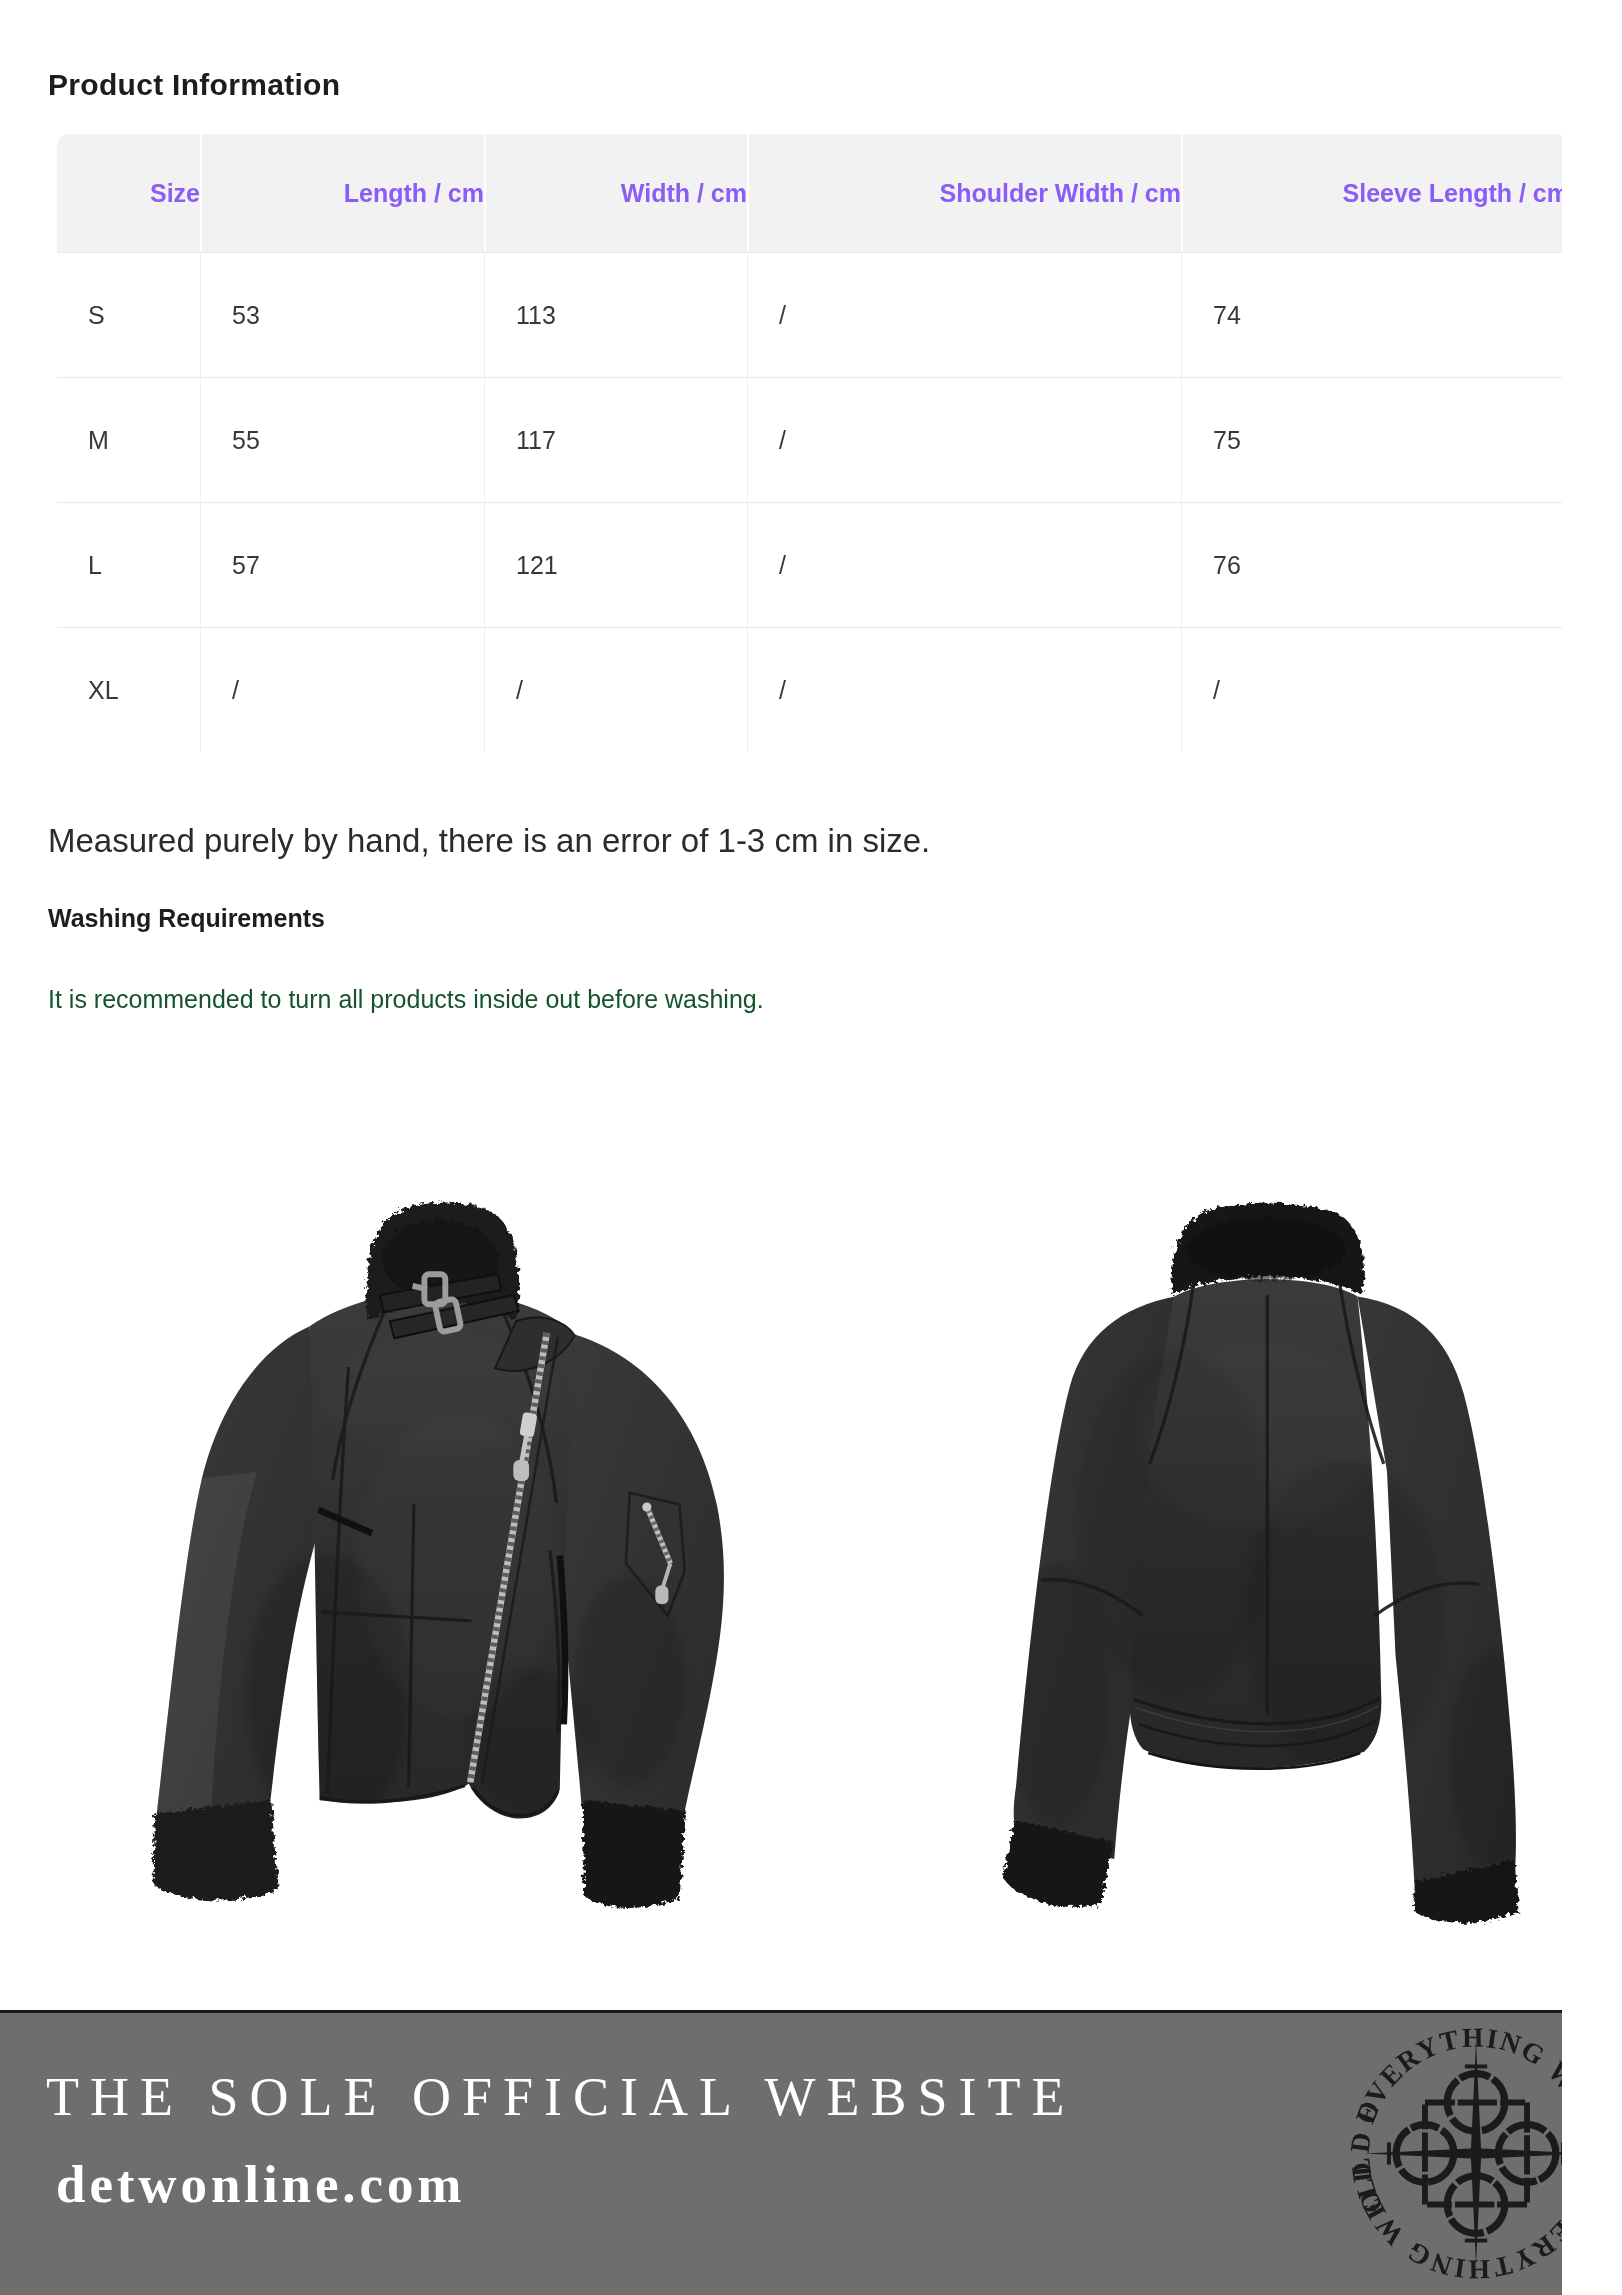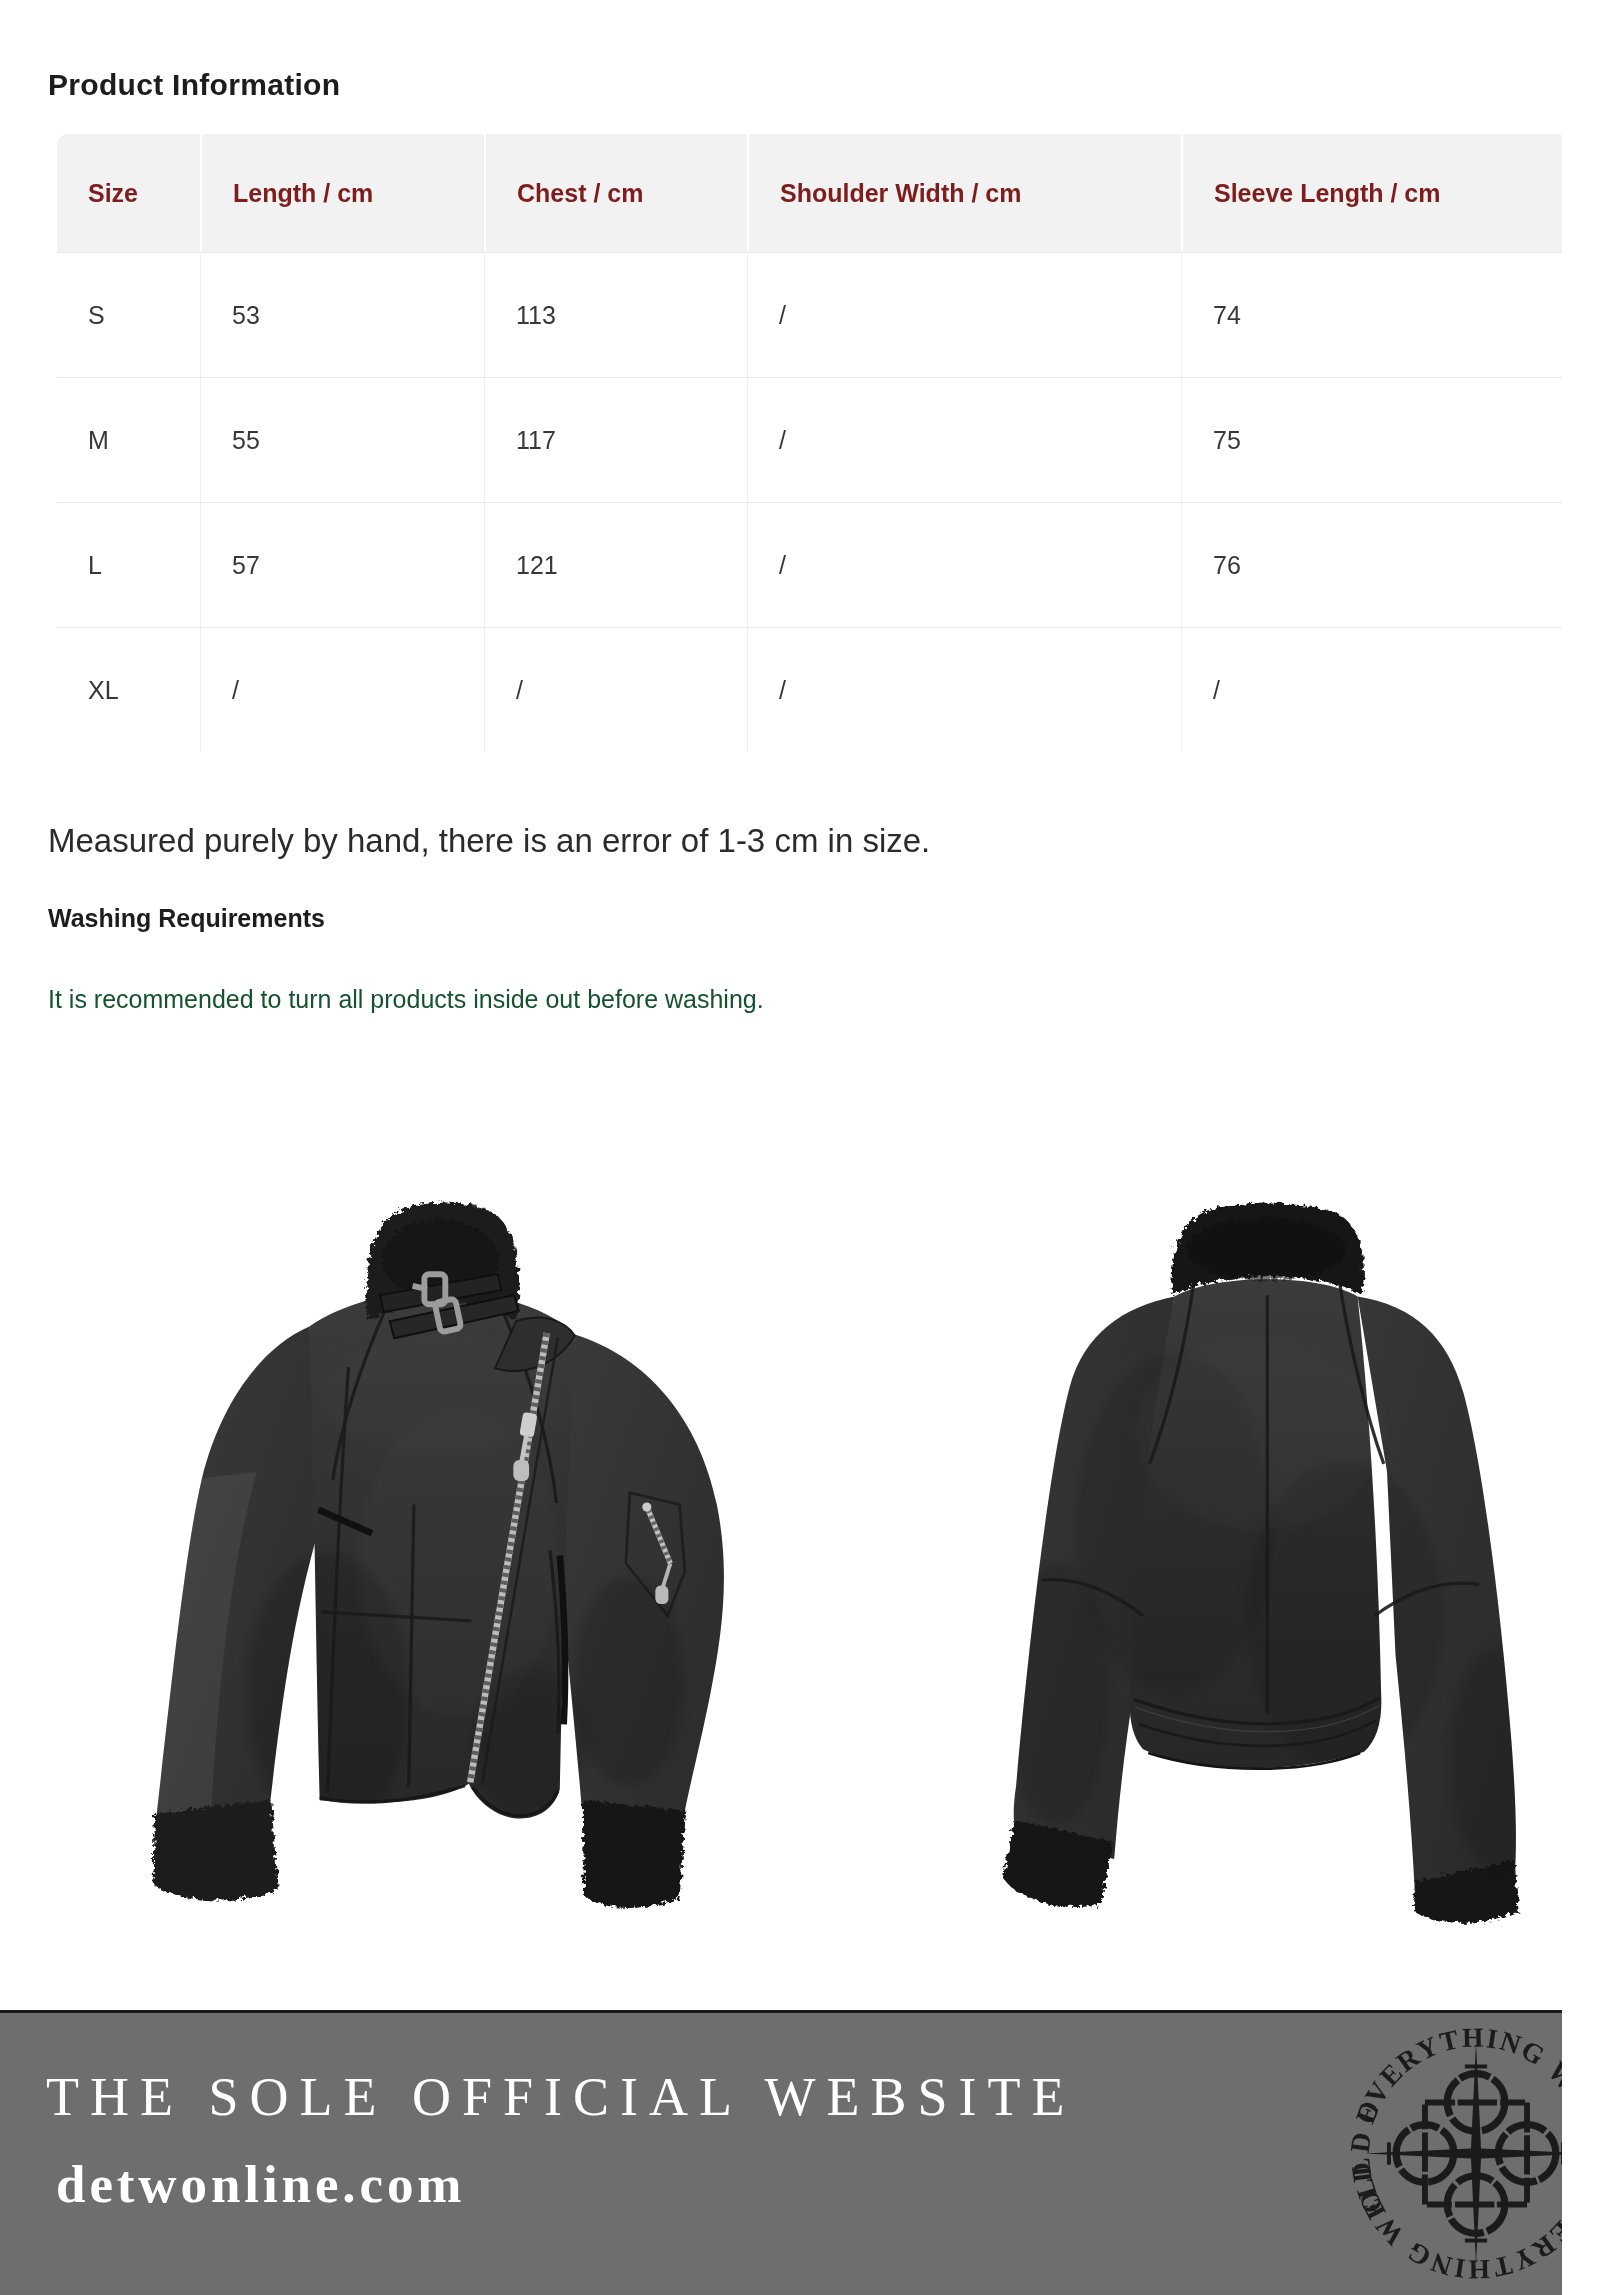--- a/index.html
+++ b/index.html
@@ -28,21 +28,21 @@
 
   
   .size-table {
     position:absolute; left:57px; top:134px; width:1512px;
     border-collapse:separate; border-spacing:0;
     border-radius:11.8px; overflow:hidden;
     font-size:25px; color:#383838;
   }
   .size-table th {
     background:#f2f2f2; height:118px; vertical-align:middle;
-    text-align:left; font-weight:700; color:#7f1d1d; font-size:25px;
+    text-align:right; font-weight:700; color:#8b5cf6; font-size:25px;
     padding:0 0 0 31px; border-left:2.6px solid #ffffff;
   }
   .size-table th:first-child { border-left:none; }
   .size-table td {
     background:#ffffff; height:124px; vertical-align:middle;
     text-align:left; padding:0 0 0 31px;
     border-top:1.3px solid #e9e9e9; border-left:1.3px solid #efefef;
   }
   .size-table td:first-child { border-left:none; }
   .col-size  { width:143px; }
@@ -86,21 +86,21 @@
       <col class="col-size">
         <col class="col-len">
         <col class="col-chest">
         <col class="col-shw">
         <col class="col-slv">
     </colgroup>
     <thead>
       <tr>
         <th>Size</th>
         <th>Length / cm</th>
-        <th>Chest / cm</th>
+        <th>Width / cm</th>
         <th>Shoulder Width / cm</th>
         <th>Sleeve Length / cm</th>
       </tr>
     </thead>
     <tbody>
       <tr>
         <td>S</td>
         <td>53</td>
         <td>113</td>
         <td>/</td>

